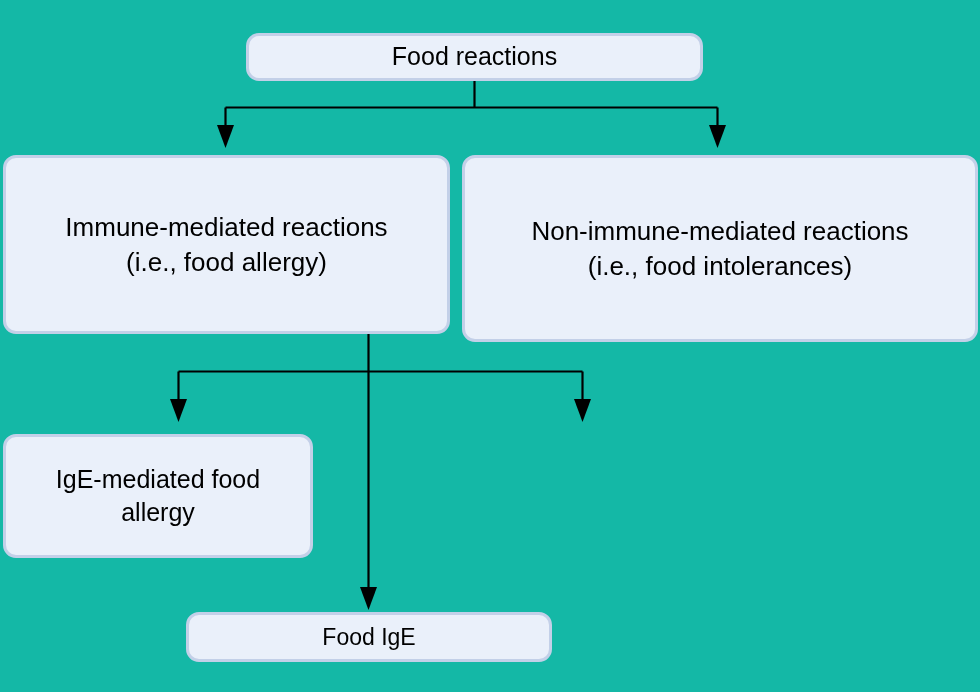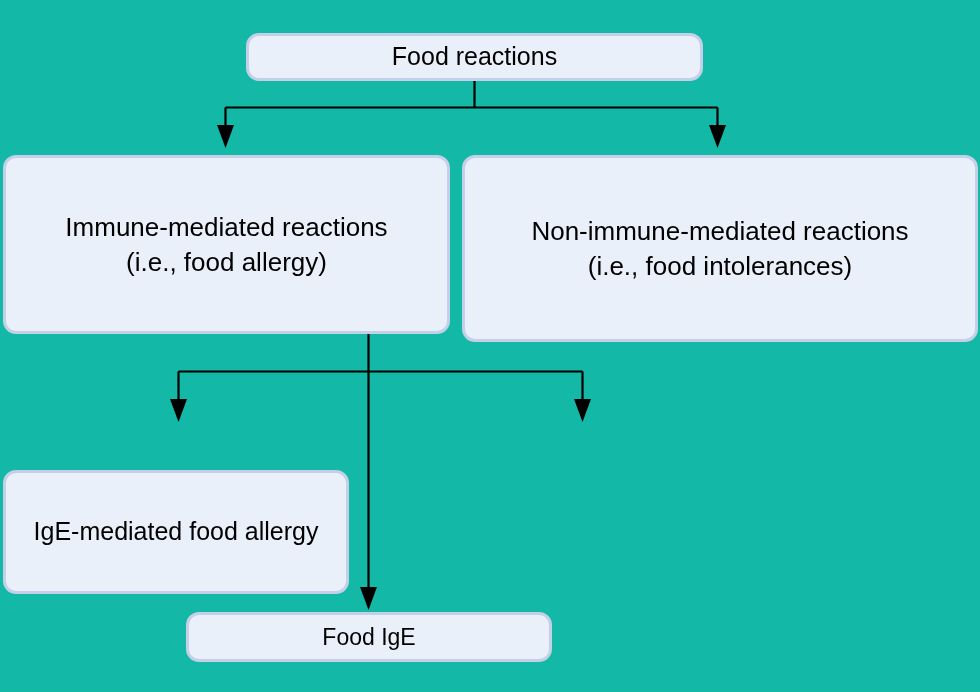--- a/index.html
+++ b/index.html
@@ -36,21 +36,21 @@
   .node-text {
     display: block;
     white-space: pre-line;
     padding: 0 10px;
   }
 
   
   #node-food-reactions      { left: 246px; top: 33px;  width: 457px; height: 48px;  font-size: 25px; }
   #node-immune-mediated     { left: 3px;   top: 155px; width: 447px; height: 179px; font-size: 26px; align-items: center; }
   #node-non-immune-mediated { left: 462px; top: 155px; width: 516px; height: 187px; font-size: 26px; }
-  #node-ige-mediated        { left: 3px;   top: 434px; width: 346px; height: 124px; font-size: 25px; margin-top: 36px; }
+  #node-ige-mediated        { left: 3px;   top: 434px; width: 310px; height: 124px; font-size: 25px; }
   #node-non-ige-mediated    { left: 377px; top: 429px; width: 410px; height: 131px; font-size: 25px; }
   #node-mixed-ige           { left: 186px; top: 612px; width: 366px; height: 50px;  font-size: 23px; }
 
   
   #connectors {
     position: absolute;
     left: 0;
     top: 0;
     width: 980px;
     height: 692px;

